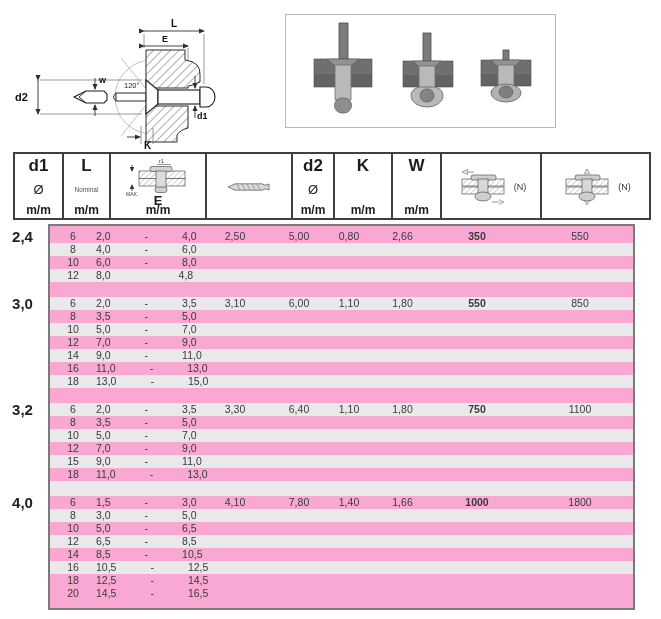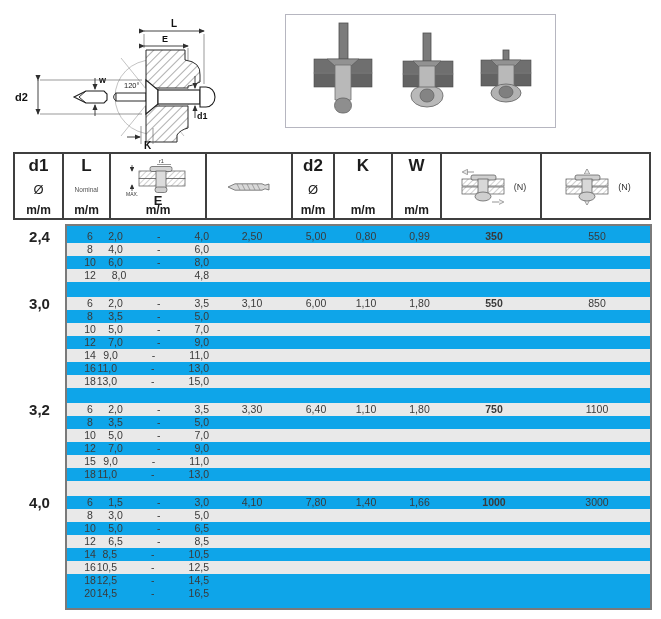--- a/index.html
+++ b/index.html
@@ -36,35 +36,35 @@
   .th-title { font-weight:bold; font-size:17px; line-height:15px; }
   .th-sym { font-size:13px; line-height:12px; }
   .th-unit { font-weight:bold; font-size:12px; line-height:9px; }
   .th-sub { font-size:6.5px; color:#555; line-height:8px; }
   .e-label-wrap { text-align:center; margin-top:-3px; }
   .e-label { font-weight:bold; font-size:13px; line-height:11px; }
   .n-wrap { display:flex; align-items:center; gap:4px; }
   .n-label { font-size:9px; color:#333; }
   
   .tbody {
-    position:absolute; left:65px; top:224px; width:587px;
-    border:2px solid #7a7a7a; box-sizing:border-box; background:#0ea5e9;
+    position:absolute; left:48px; top:224px; width:587px;
+    border:2px solid #7a7a7a; box-sizing:border-box; background:#f9a8d4;
     padding:4px 0 8px 0;
   }
   .group { position:relative; }
   .group-label {
     position:absolute; left:-53px; top:-2px; width:51px; text-align:center;
     font-weight:bold; font-size:15px; color:#222;
   }
   .row { display:flex; height:13px; line-height:13px; font-size:10.5px; color:#3a3a3a; }
   .row.striped { background:#e9e9e9; }
   .gap { height:15px; }
   .gap.striped { background:#e9e9e9; }
   .c { text-align:center; box-sizing:border-box; }
-  .c-l { width:46px; } .c-e { width:96px; display:flex; justify-content:flex-end;gap:34px; }
+  .c-l { width:46px; } .c-e { width:96px; display:flex; justify-content:space-between;gap:34px; }
   .c-drill { width:86px; } .c-d2 { width:42px; } .c-k { width:58px; }
   .c-w { width:49px; } .c-shear { width:100px;font-weight:bold; } .c-tensile { flex:1; }
   .e-min { width:26px; text-align:right; } .e-dash { width:12px; text-align:center; }
   .e-max { width:30px; text-align:right; }
 </style>
 </head>
 <body>
 
 <div class="page">
 
@@ -272,21 +272,21 @@
         <div class="row">
           <div class="c c-l">6</div>
           <div class="c c-e">
             <div class="e-min">2,0</div>
             <div class="e-dash">-</div>
             <div class="e-max">4,0</div>
           </div>
           <div class="c c-drill">2,50</div>
           <div class="c c-d2">5,00</div>
           <div class="c c-k">0,80</div>
-          <div class="c c-w">0,99</div>
+          <div class="c c-w">2,66</div>
           <div class="c c-shear">350</div>
           <div class="c c-tensile">550</div>
         </div>
         <div class="row striped">
           <div class="c c-l">8</div>
           <div class="c c-e">
             <div class="e-min">4,0</div>
             <div class="e-dash">-</div>
             <div class="e-max">6,0</div>
           </div>
@@ -524,21 +524,21 @@
           <div class="c c-e">
             <div class="e-min">1,5</div>
             <div class="e-dash">-</div>
             <div class="e-max">3,0</div>
           </div>
           <div class="c c-drill">4,10</div>
           <div class="c c-d2">7,80</div>
           <div class="c c-k">1,40</div>
           <div class="c c-w">1,66</div>
           <div class="c c-shear">1000</div>
-          <div class="c c-tensile">3000</div>
+          <div class="c c-tensile">1800</div>
         </div>
         <div class="row striped">
           <div class="c c-l">8</div>
           <div class="c c-e">
             <div class="e-min">3,0</div>
             <div class="e-dash">-</div>
             <div class="e-max">5,0</div>
           </div>
           <div class="c c-drill"></div>
           <div class="c c-d2"></div>

